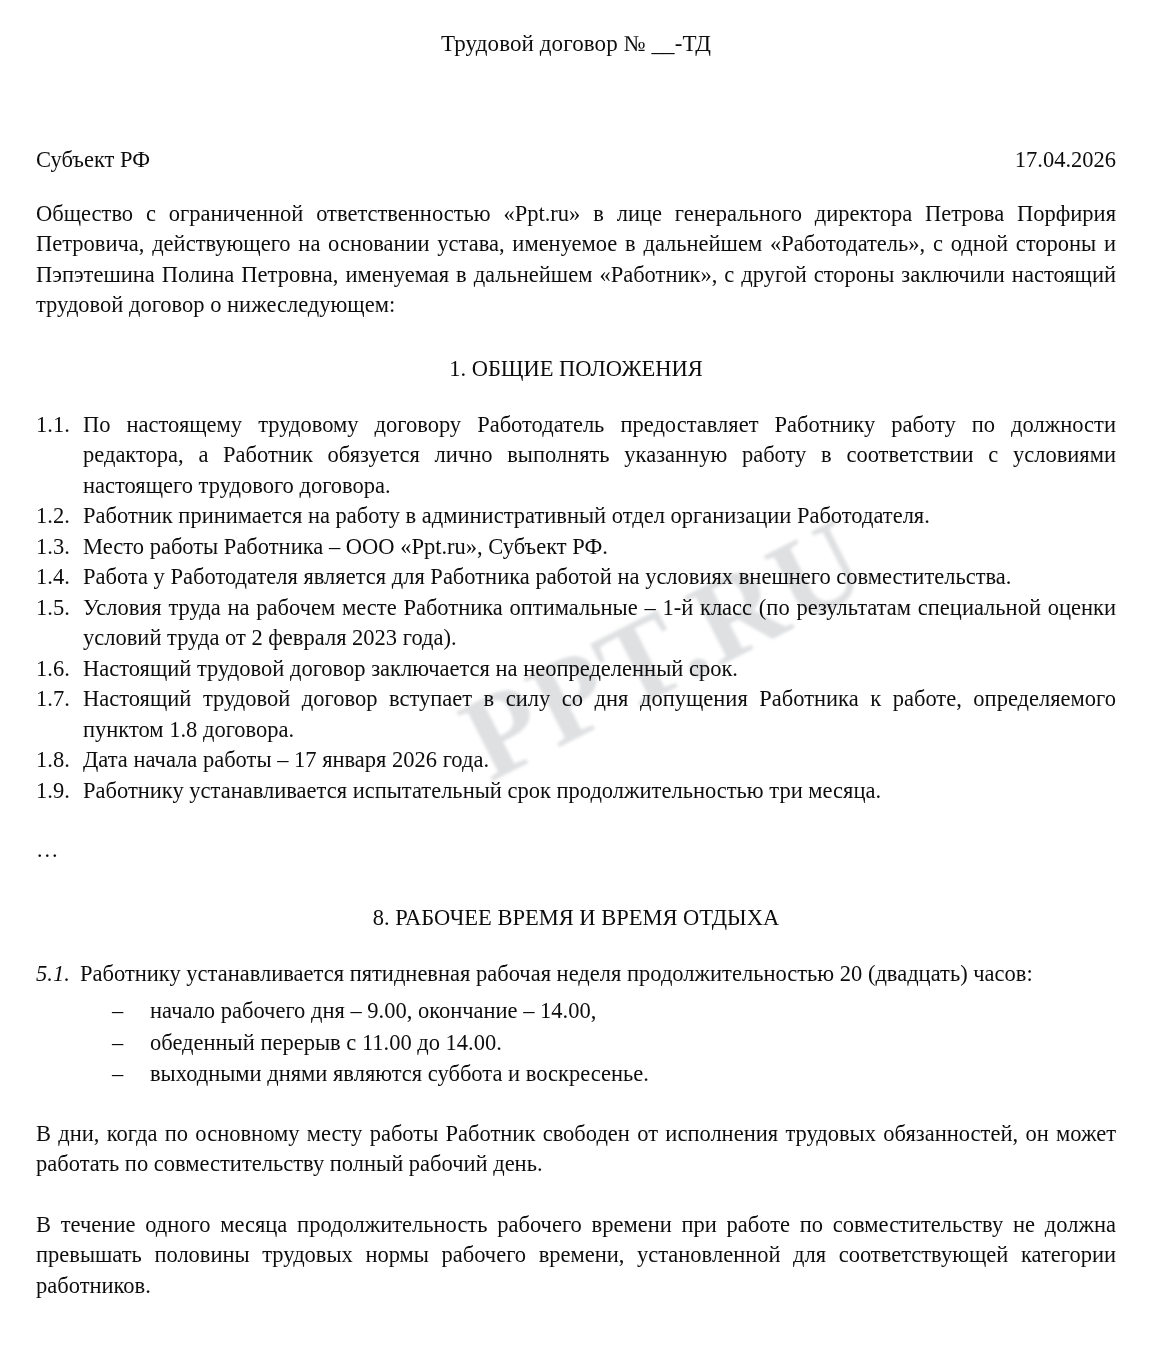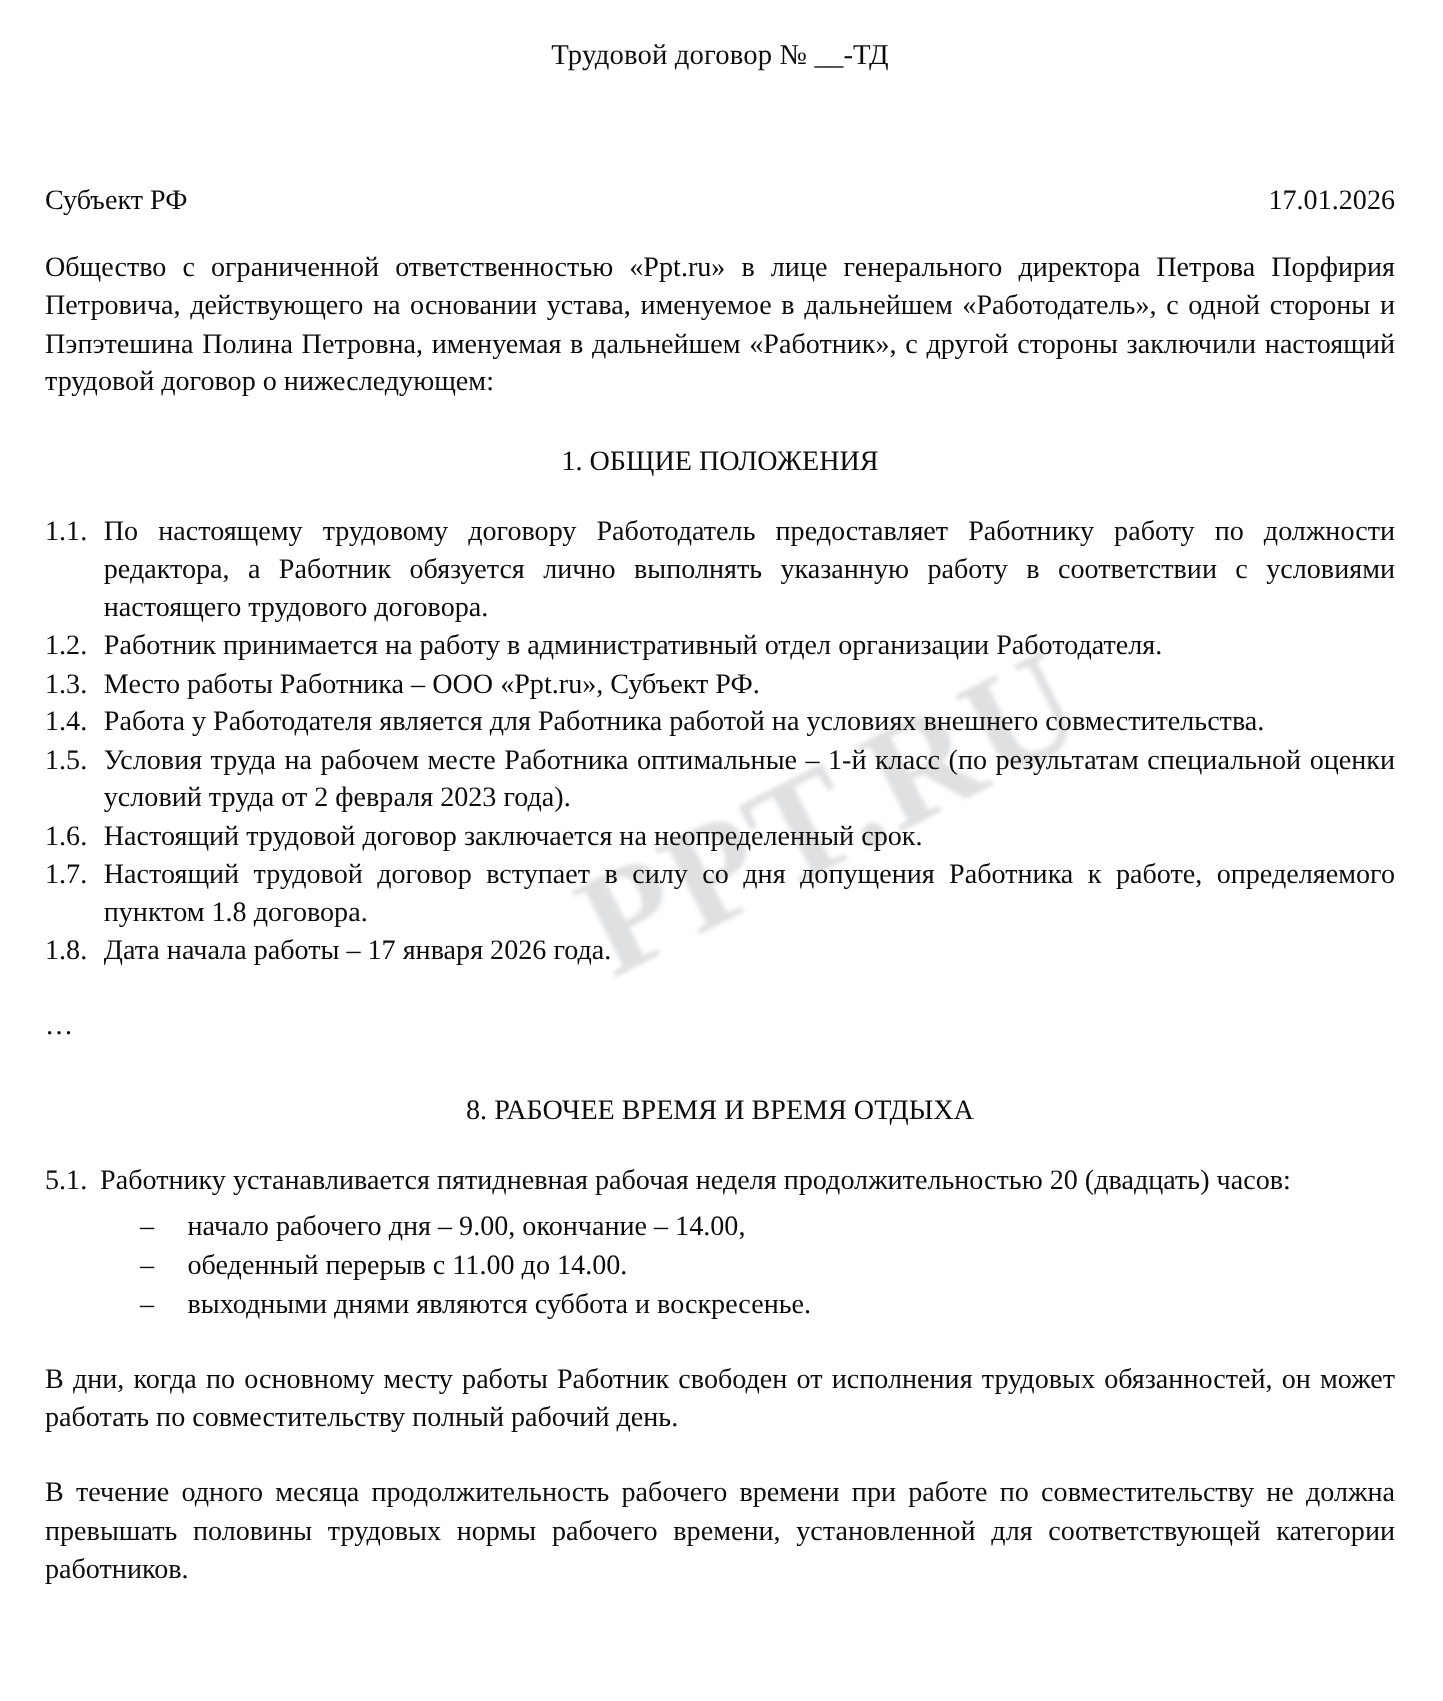--- a/index.html
+++ b/index.html
@@ -87,20 +87,21 @@
     margin: 0;
   }
   .clause-num {
     flex: 0 0 auto;
     min-width: 47px;
     box-sizing: border-box;
     padding-right: 2px;
   }
   .clause-num.tight {
     min-width: 44px;
+    font-style: italic;
   }
   .clause-text {
     flex: 1 1 auto;
     text-align: justify;
     text-align-last: left;
   }
   .clause-text.nojust {
     text-align: right;
   }
   .ellipsis {
@@ -146,21 +147,21 @@
 <div class="page">
 
   <div class="watermark">PPT.RU</div>
 
   <div class="content">
 
     <div class="doc-title">Трудовой договор № __-ТД</div>
 
     <div class="header-row">
       <span>Субъект РФ</span>
-      <span>17.01.2026</span>
+      <span>17.04.2026</span>
     </div>
 
     <p class="intro">Общество с ограниченной ответственностью «Ppt.ru» в лице генерального директора Петрова Порфирия Петровича, действующего на основании устава, именуемое в дальнейшем «Работодатель», с одной стороны и Пэпэтешина Полина Петровна, именуемая в дальнейшем «Работник», с другой стороны заключили настоящий трудовой договор о нижеследующем:</p>
 
     <div class="section-heading">1. ОБЩИЕ ПОЛОЖЕНИЯ</div>
 
     <ul class="clause-list">
       <li class="clause">
         <span class="clause-num">1.1.</span>
         <span class="clause-text">По настоящему трудовому договору Работодатель предоставляет Работнику работу по должности редактора, а Работник обязуется лично выполнять указанную работу в соответствии с условиями настоящего трудового договора.</span>
@@ -185,20 +186,24 @@
         <span class="clause-num">1.6.</span>
         <span class="clause-text nojust">Настоящий трудовой договор заключается на неопределенный срок.</span>
       </li>
       <li class="clause">
         <span class="clause-num">1.7.</span>
         <span class="clause-text">Настоящий трудовой договор вступает в силу со дня допущения Работника к работе, определяемого пунктом 1.8 договора.</span>
       </li>
       <li class="clause">
         <span class="clause-num">1.8.</span>
         <span class="clause-text nojust">Дата начала работы – 17 января 2026 года.</span>
+      </li>
+      <li class="clause">
+        <span class="clause-num">1.9.</span>
+        <span class="clause-text nojust">Работнику устанавливается испытательный срок продолжительностью три месяца.</span>
       </li>
     </ul>
 
     <div class="ellipsis">…</div>
 
     <div class="section5-heading">8. РАБОЧЕЕ ВРЕМЯ И ВРЕМЯ ОТДЫХА</div>
 
     <ul class="clause-list">
       <li class="clause">
         <span class="clause-num tight">5.1.</span>

